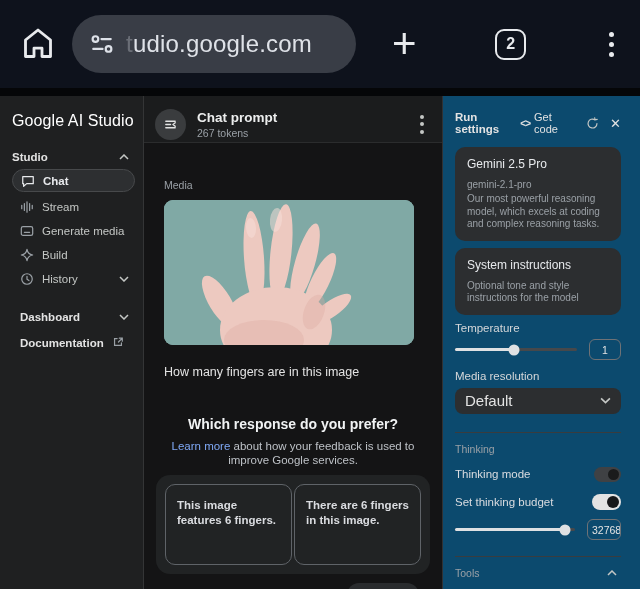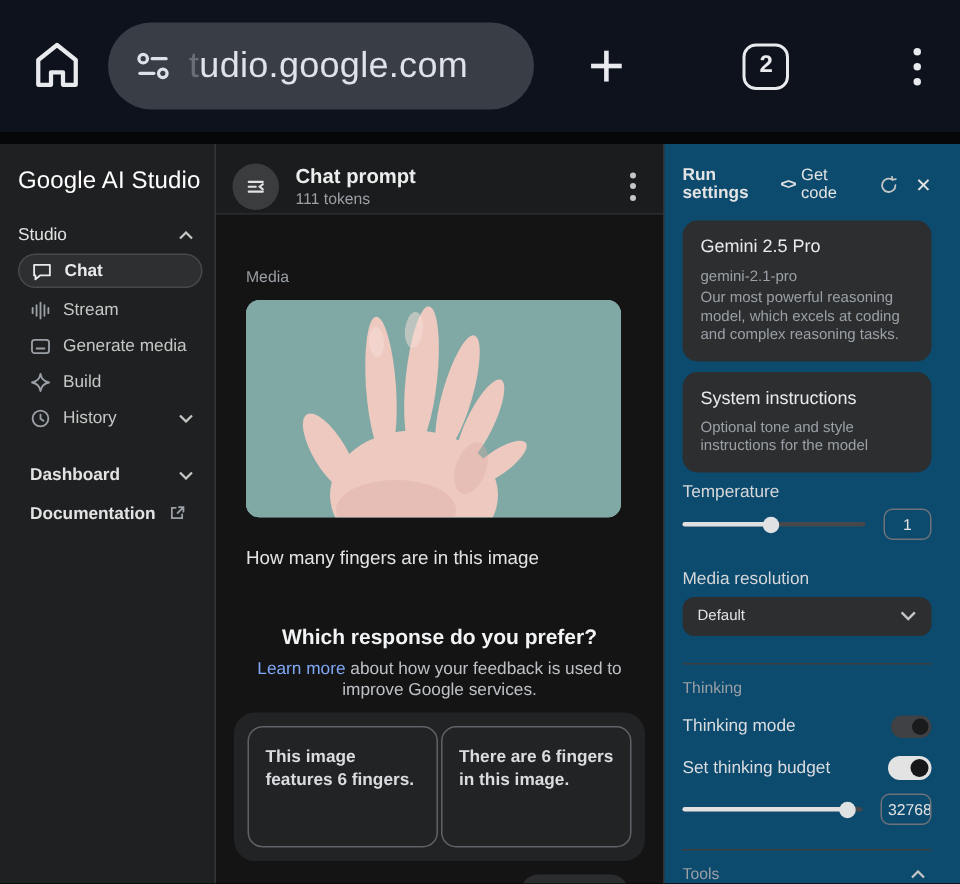--- a/index.html
+++ b/index.html
@@ -20,21 +20,21 @@
   .kebab { display:flex; flex-direction:column; gap:5px; padding:4px; }
   .kebab i { width:5px; height:5px; border-radius:50%; background:#e8eaed; }
   .chrome-gap { height:8px; background:#050608; }
 
   
   .app { display:flex; height:501px; }
 
   
   .sidebar { width:144px; background:#1f2021; border-right:1px solid #343536; padding:16px 6px 0 12px; flex:0 0 auto; }
   .logo { color:#fff; font-size:16px; font-weight:500; letter-spacing:0.1px; white-space:nowrap; }
-  .nav-section { margin-top:21px; display:flex; align-items:center; justify-content:space-between; color:#e3e3e3; font-size:11.5px; font-weight:400; padding-right:8px;gap:43px; }
+  .nav-section { margin-top:21px; display:flex; align-items:center; justify-content:space-between; color:#e3e3e3; font-size:11.5px; font-weight:700; padding-right:8px;gap:43px; }
   .nav-item { height:24px; display:flex; align-items:center; gap:8px; color:#c4c7c5; font-size:11.5px; padding:0 8px; }
   .nav-item .nicon { width:14px; height:14px; color:#9aa0a6; flex:0 0 auto; }
   .nav-item.selected { background:#2d2f31; border:1px solid #47494b; border-radius:999px; color:#e8eaed; font-weight:700; height:23px; margin:6px 2px 0 0; }
   .nav-item.selected .nicon { color:#e8eaed; }
   .nav-item .spring { flex:1; }
   .nav-group { margin-top:3px; }
   .nav-bold { font-weight:700; color:#e3e3e3; }
   .chev { color:#c4c7c5; }
 
   
@@ -80,21 +80,21 @@
   .card .card-desc-only { margin-top:8px; }
 
   .field-label { margin-top:7px; color:#d5d7d9; font-size:11.5px; }
   .slider-row { margin-top:6px; display:flex; align-items:center; height:20px; }
   .slider { position:relative; flex:1; height:3px; border-radius:2px; background:#46484b; margin-right:12px; }
   .slider .fill { position:absolute; left:0; top:0; bottom:0; background:#dfe1e3; border-radius:2px; }
   .slider .thumb { position:absolute; top:50%; width:11px; height:11px; border-radius:50%; background:#dfe1e3; transform:translate(-50%,-50%); }
   .value-box { width:32px; height:21px; border:1px solid #6f7276; border-radius:6px; color:#e3e3e3; font-size:10.5px; display:flex; align-items:center; justify-content:center; flex:0 0 auto; overflow:hidden; }
   .value-box.clip { width:34px; justify-content:flex-start; padding-left:4px; white-space:nowrap; }
 
-  .select { margin-top:6px; height:26px; background:#2c2e30; border-radius:8px; display:flex; align-items:center; padding:0 10px; color:#e3e3e3; font-size:10px; }
+  .select { margin-top:6px; height:26px; background:#2c2e30; border-radius:8px; display:flex; align-items:center; padding:0 10px; color:#e3e3e3; font-size:15px; }
   .select .chev { margin-left:auto; }
 
   .divider { margin-top:18px; border-top:1px solid #3a3c3e; }
   .section-label { margin-top:10px; color:#9aa0a6; font-size:10.5px; display:flex; align-items:center; }
   .toggle-row { margin-top:12px; display:flex; align-items:center; }
   .toggle-row .tlabel { color:#dadce0; font-size:11.5px; font-weight:500; }
   .toggle { margin-left:auto; position:relative; width:27px; height:15px; border-radius:999px; flex:0 0 auto; }
   .toggle .knob { position:absolute; top:2px; width:11px; height:11px; border-radius:50%; }
   .toggle.on-dim { background:#3f4144; }
   .toggle.on-dim .knob { right:2px; background:#1a1b1c; }
@@ -224,21 +224,21 @@
 
     <div class="main">
       <div class="chat-header">
         <div class="collapse-btn">
           <svg viewBox="0 0 16 16" width="15" height="15" fill="none" stroke="currentColor" stroke-width="1.5" stroke-linecap="round">
               <path d="M3 4.5h10M3 8h5M3 11.5h10M13 6.2 10.8 8 13 9.8"></path>
             </svg>
         </div>
         <div class="chat-titles">
           <div class="chat-title">Chat prompt</div>
-          <div class="chat-tokens">111 tokens</div>
+          <div class="chat-tokens">267 tokens</div>
         </div>
         <span class="kebab chat-kebab">
             <i></i>
             <i></i>
             <i></i>
           </span>
       </div>
 
       <div class="chat-body">
         <div class="user-label">Media</div>
@@ -313,21 +313,21 @@
 
       <div class="field-label">Temperature</div>
       <div class="slider-row">
         <div class="slider">
           <div class="fill" style="width:48%;"></div>
           <div class="thumb" style="left:48%;"></div>
         </div>
         <div class="value-box">1</div>
       </div>
 
-      <div class="field-label" style="margin-top:20px;">Media resolution</div>
+      <div class="field-label" style="margin-top:10px;">Media resolution</div>
       <div class="select">
         <span>Default</span>
         <span class="chev">
           <svg viewBox="0 0 10 6" width="11" height="7" fill="none" stroke="currentColor" stroke-width="1.5">
               <polyline points="1,1 5,5 9,1"></polyline>
             </svg>
         </span>
       </div>
 
       <div class="divider"></div>

